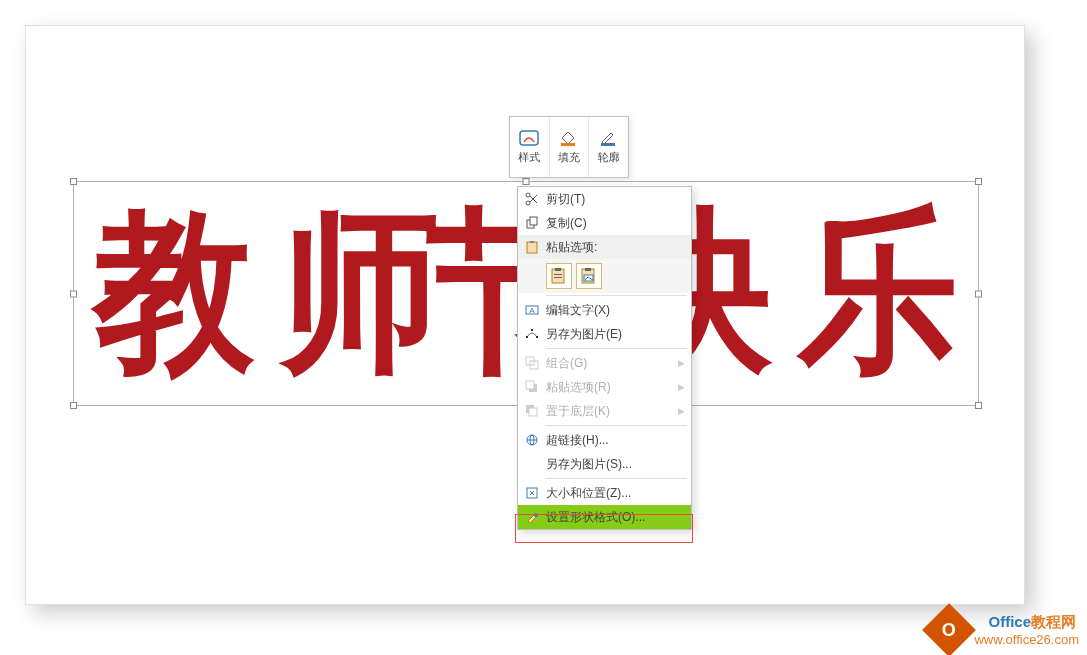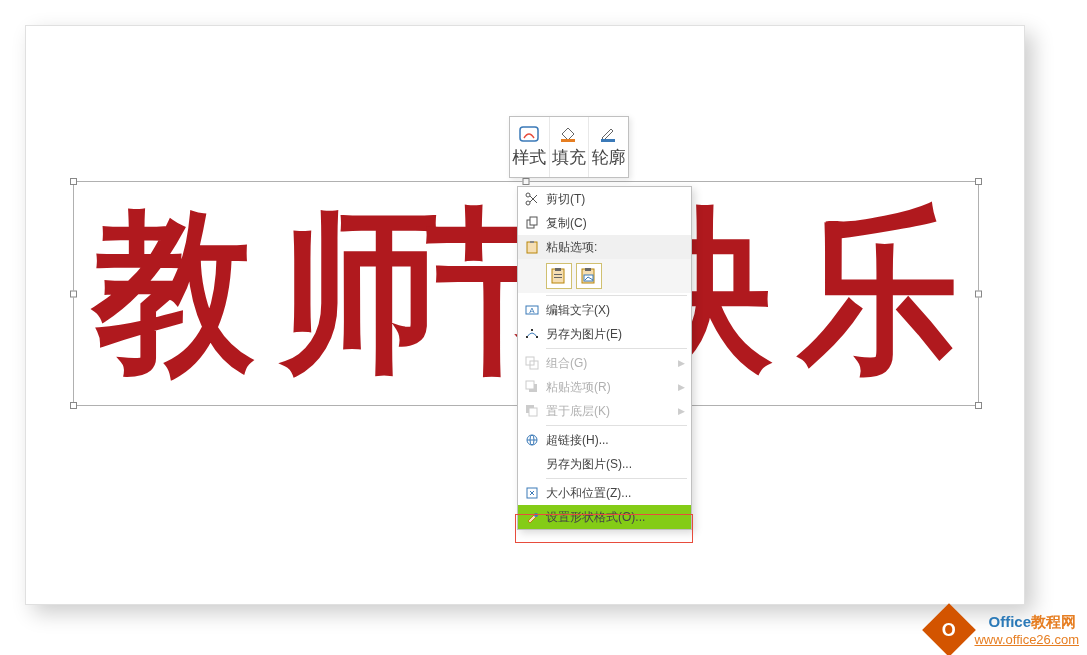--- a/index.html
+++ b/index.html
@@ -46,21 +46,21 @@
       left: 483px; top: 90px;
       width: 120px; height: 62px;
       background: #fff;
       border: 1px solid #c0c0c0;
       display: flex;
       box-shadow: 2px 2px 6px rgba(0,0,0,0.1);
     }
     .mini-btn { flex: 1; display: flex; flex-direction: column; align-items: center; justify-content: center; gap: 3px; border-right: 1px solid #e8e8e8; cursor: pointer; }
     .mini-btn:last-child { border-right: none; }
     .mini-btn .ico { width: 20px; height: 18px; display: flex; align-items: center; justify-content: center; }
-    .mini-btn .lbl { font-size: 17px; color: #444; }
+    .mini-btn .lbl { font-size: 11px; color: #444; }
     
     .context-menu {
       position: absolute;
       left: 491px; top: 160px;
       width: 175px;
       background: #fff;
       border: 1px solid #c0c0c0;
       box-shadow: 3px 3px 8px rgba(0,0,0,0.15);
       font-size: 12px;
       color: #444;
@@ -89,21 +89,21 @@
     .watermark {
       position: absolute;
       right: 8px; bottom: 6px;
       display: flex; align-items: center; gap: 6px;
     }
     .wm-logo { width: 38px; height: 38px; background: #d35400; transform: rotate(45deg); display:flex; align-items:center; justify-content:center; }
     .wm-logo-inner { transform: rotate(-45deg); color:#fff; font-size:18px; font-weight:bold; }
     .wm-text { display:flex; flex-direction:column; }
     .wm-text .t1 { font-size:15px; font-weight:bold; color:#2c7ab8;margin-left:14px; }
     .wm-text .t1 .orange { color:#e67e22; }
-    .wm-text .t2 { font-size:13px; color:#e67e22;text-decoration:underline; }
+    .wm-text .t2 { font-size:13px; color:#e67e22; }
   </style>
 </head>
 <body>
 
 <div class="canvas-frame">
 
   <div class="selected-shape">
     <div class="rotate-line"></div>
     <div class="rotate-handle"></div>
     <div class="handle tl"></div>

